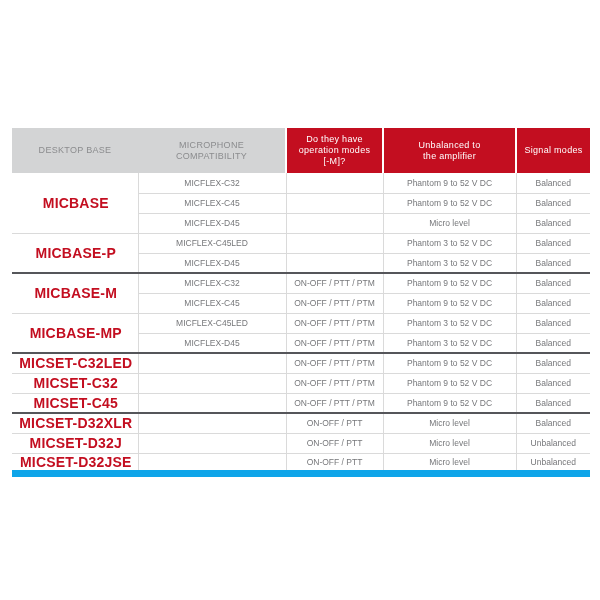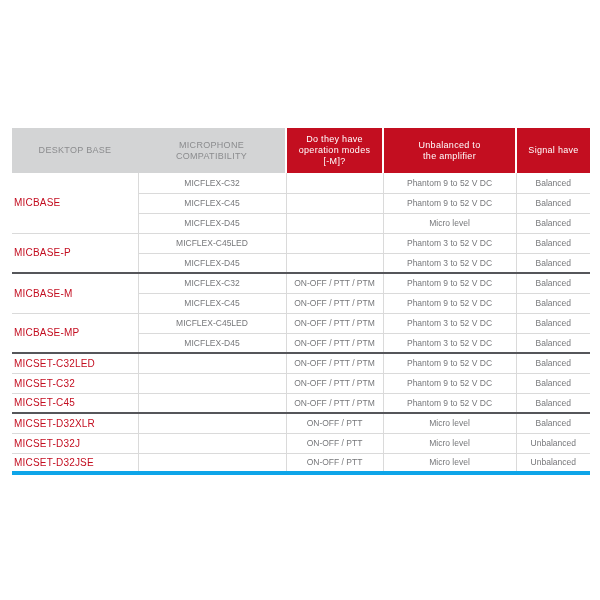--- a/index.html
+++ b/index.html
@@ -52,31 +52,31 @@
     font-size: 8.5px;
     color: #76777a;
     text-align: center;
     vertical-align: middle;
     border-left: 1px solid #dadada;
     border-top: 1px solid #dadada;
     white-space: nowrap;
     overflow: hidden;
   }
   td.base-cell {
-    text-align: left;
+    text-align: center;
     padding-left: 2px;
-    font-weight: 400;
-    font-size: 10px;
+    font-weight: 700;
+    font-size: 14px;
     letter-spacing: 0.2px;
     color: #c30e20;
     border-left: none;
   }
   tbody tr.first-row td { border-top: none; }
   tbody tr.section-break td { border-top: 2px solid #55565a; }
-  tbody tr:last-child td { border-bottom: 4px solid #0ea5e9; }
+  tbody tr:last-child td { border-bottom: 7px solid #0ea5e9; }
 </style>
 </head>
 <body>
 
 <div class="page">
   <table class="spec-table">
     <colgroup>
         <col style="width: 126px;">
         <col style="width: 148px;">
         <col style="width: 97px;">
@@ -86,21 +86,21 @@
     <thead>
       <tr>
         <th class="gray">DESKTOP BASE</th>
         <th class="gray">MICROPHONE
 COMPATIBILITY</th>
         <th class="red">Do they have
 operation  modes
 [-M]?</th>
         <th class="red">Unbalanced to
 the amplifier</th>
-        <th class="red">Signal have</th>
+        <th class="red">Signal modes</th>
       </tr>
     </thead>
     <tbody>
         <tr class="first-row">
           <td class="base-cell" rowspan="3">MICBASE</td>
           <td>MICFLEX-C32</td>
           <td></td>
           <td>Phantom 9 to 52 V DC</td>
           <td>Balanced</td>
         </tr>

